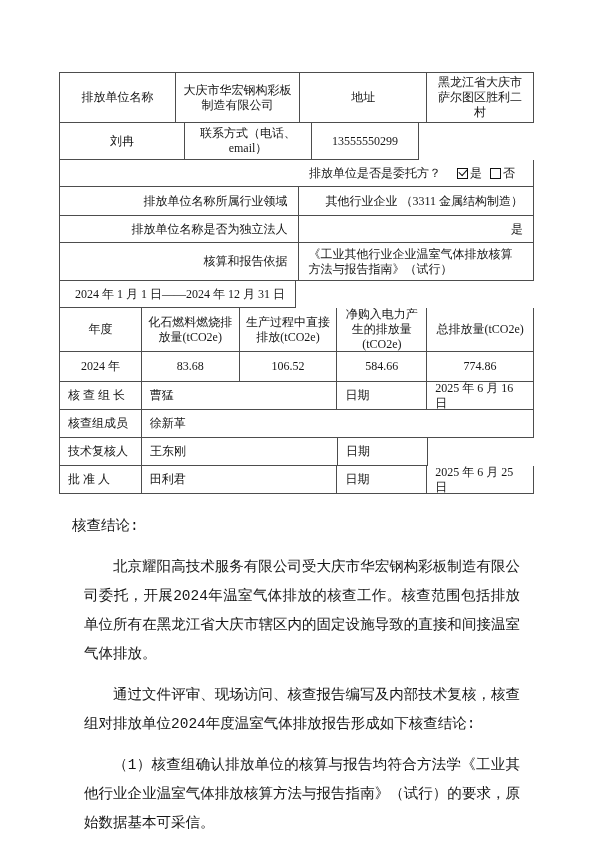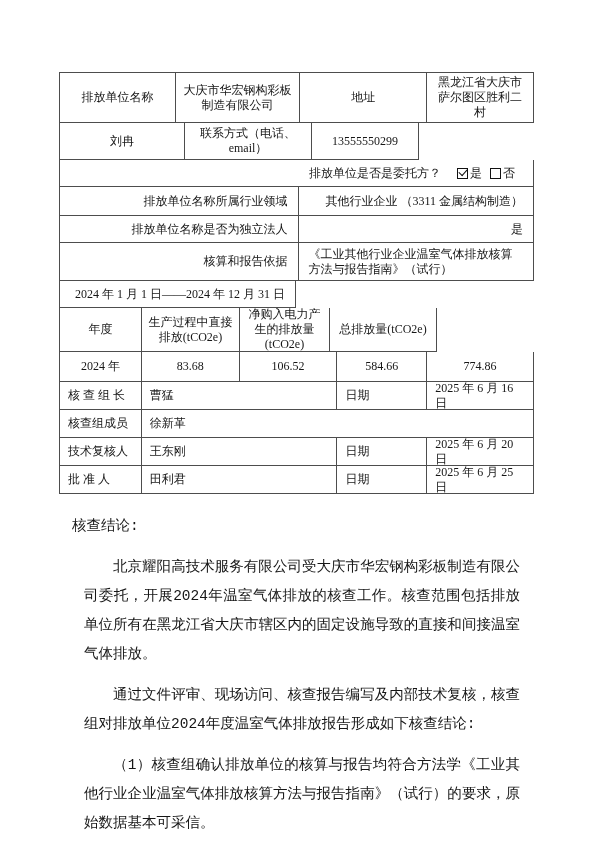--- a/index.html
+++ b/index.html
@@ -115,20 +115,21 @@
       <div class="td wb1 lft">核算和报告依据</div>
       <div class="td wb2 lft">《工业其他行业企业温室气体排放核算方法与报告指南》（试行）</div>
     </div>
 
     <div class="tr h27">
       <div class="td wb2 lft">2024 年 1 月 1 日——2024 年 12 月 31 日</div>
     </div>
 
     <div class="tr h44">
       <div class="td wc1 cen">年度</div>
+      <div class="td wc2 cen">化石燃料燃烧排放量(tCO2e)</div>
       <div class="td wc3 cen">生产过程中直接排放(tCO2e)</div>
       <div class="td wc4 cen">净购入电力产生的排放量(tCO2e)</div>
       <div class="td wc5 cen">总排放量(tCO2e)</div>
     </div>
 
     <div class="tr h30">
       <div class="td wc1 cen">2024 年</div>
       <div class="td wc2 cen">83.68</div>
       <div class="td wc3 cen">106.52</div>
       <div class="td wc4 cen">584.66</div>
@@ -144,21 +145,20 @@
 
     <div class="tr h28">
       <div class="td wd1 lft8">核查组成员</div>
       <div class="td lft8" style="width:393px">徐新革</div>
     </div>
 
     <div class="tr h28">
       <div class="td wd1 lft8">技术复核人</div>
       <div class="td wd2 lft8">王东刚</div>
       <div class="td wd3 lft8">日期</div>
-      <div class="td wd4 lft8">2025 年 6 月 20 日</div>
     </div>
 
     <div class="tr h28">
       <div class="td wd1 lft8">批 准 人</div>
       <div class="td wd2 lft8">田利君</div>
       <div class="td wd3 lft8">日期</div>
       <div class="td wd4 lft8">2025 年 6 月 25 日</div>
     </div>
 
   </div>

